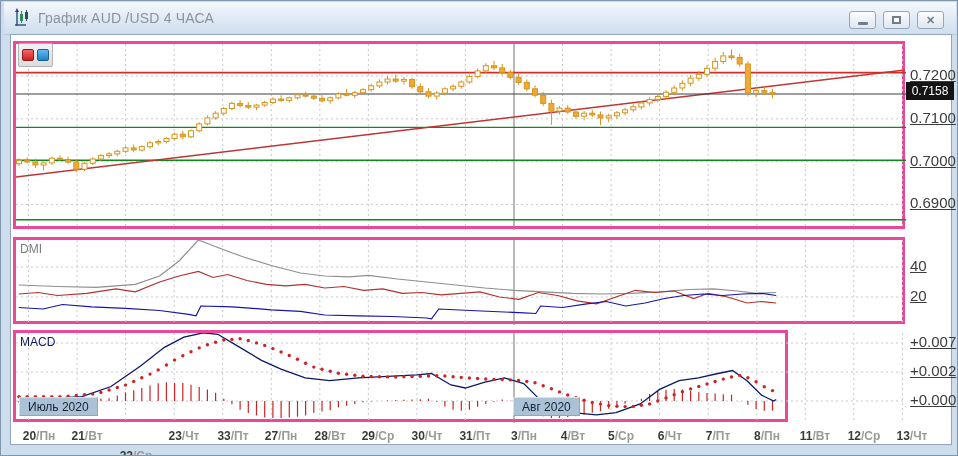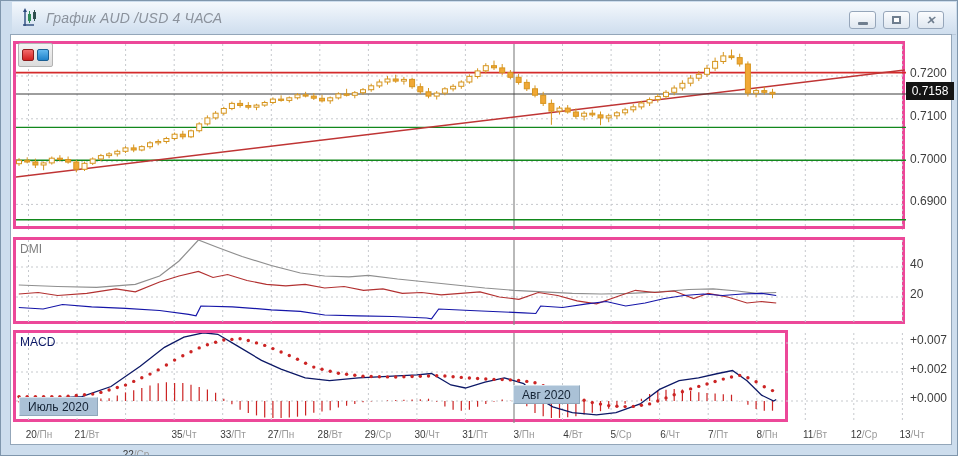--- a/index.html
+++ b/index.html
@@ -1,20 +1,20 @@
 <!DOCTYPE html>
 <html><head>
 <meta charset="utf-8">
 <style>
   html,body{margin:0;padding:0;background:#9fb2c4;font-family:"Liberation Sans",sans-serif;}
   .stage{position:relative;width:958px;height:456px;background:#cddded;overflow:hidden;
          border:1px solid #7f96ac;box-sizing:border-box;}
   
-  .titlebar{position:absolute;left:11px;top:1px;right:1px;height:32px;
-    background:linear-gradient(#f4f8fc,#dde8f4 60%,#cfdeee);border-bottom:1px solid #b9c9da;font-style:italic;}
+  .titlebar{position:absolute;left:3px;top:1px;right:1px;height:32px;
+    background:linear-gradient(#f4f8fc,#dde8f4 60%,#cfdeee);border-bottom:1px solid #b9c9da;}
   .title-icon{position:absolute;left:10px;top:6px;width:20px;height:20px;}
   .title-text{position:absolute;left:34px;top:8px;font-size:14px;color:#8b929c;letter-spacing:.2px;white-space:nowrap;}
   .win-buttons{position:absolute;right:12px;top:9px;display:flex;gap:7px;}
   .win-btn{width:27px;height:18px;border:1px solid #96a6ba;border-radius:3px;
     background:linear-gradient(#fbfcfe,#dfe7f0);display:flex;align-items:center;justify-content:center;
     box-sizing:border-box;cursor:pointer;}
   .glyph-min{width:10px;height:3px;background:#6f7e8f;border-radius:1px;margin-top:6px;}
   .glyph-restore{width:9px;height:8px;border:2px solid #6f7e8f;box-sizing:border-box;background:#fff;}
   .glyph-close{font-size:11px;font-weight:bold;color:#6f7e8f;line-height:1;}
   
@@ -23,27 +23,27 @@
   .panel{position:absolute;background:#fff;border:3px solid #ec4899;box-sizing:border-box;}
   .panel svg{position:absolute;left:0;top:0;}
   .panel-label{position:absolute;left:4px;top:2px;font-size:12px;}
   .lbl-dmi{color:#7e7e7e;}
   .lbl-macd{color:#0c1866;}
   .mini-toolbar{position:absolute;left:17px;top:42px;width:33px;height:22px;background:linear-gradient(#f4f4f4,#dcdcdc);
     border:1px solid #b3b3b3;border-radius:2px;display:flex;align-items:center;justify-content:center;gap:3px;z-index:6;}
   .sq{width:12px;height:12px;border-radius:2px;padding:0;cursor:pointer;}
   .sq.red{background:linear-gradient(#f26a6a,#d21f1f);border:1px solid #8c1c1c;}
   .sq.blue{background:linear-gradient(#63b9ef,#1f82ca);border:1px solid #1a5f93;}
-  .axis-label{position:absolute;font-size:12px;color:#3c3c3c;white-space:nowrap;}
+  .axis-label{position:absolute;font-size:15px;color:#3c3c3c;white-space:nowrap;text-decoration:underline;}
   .price-tag{position:absolute;left:905px;top:81px;width:48px;height:18px;background:#141414;color:#fff;
     font-size:12px;display:flex;align-items:center;justify-content:center;z-index:5;}
   .month-box{position:absolute;height:19px;background:#aac1d6;border:1px solid #8fa6ba;
     border-top-color:#d5e2ec;border-left-color:#d5e2ec;color:#152435;font-size:12px;
     display:flex;align-items:center;padding:0 8px;z-index:6;box-sizing:border-box;cursor:pointer;white-space:nowrap;}
-  .day-label{position:absolute;top:0;font-size:10px;white-space:nowrap;transform:translateX(-50%);}
+  .day-label{position:absolute;top:0;font-size:12px;white-space:nowrap;transform:translateX(-50%);font-weight:bold;}
   .day-label .dnum{color:#3a3a3a;}
   .day-label .dsep{color:#9a9a9a;}
   #xaxis{position:absolute;left:0;top:428px;width:958px;height:16px;}
 </style>
 </head>
 <body>
 
 <div class="stage">
 
   <div class="titlebar">
@@ -538,40 +538,40 @@
         <circle cx="723.7" cy="42.4" r="1.7" fill="#cc2424"></circle>
         <circle cx="731.9" cy="44.7" r="1.7" fill="#cc2424"></circle>
         <circle cx="740.1" cy="48.8" r="1.7" fill="#cc2424"></circle>
         <circle cx="748.3" cy="53.7" r="1.7" fill="#cc2424"></circle>
         <circle cx="756.5" cy="57.6" r="1.7" fill="#cc2424"></circle>
       </svg>
     <span class="panel-label lbl-macd">MACD</span>
   </div>
 
   <div class="month-box" style="left:18px;top:396px;">Июль 2020</div>
-  <div class="month-box" style="left:512px;top:384px;">Авг 2020</div>
+  <div class="month-box" style="left:512px;top:396px;">Авг 2020</div>
 
   <div class="price-tag">0.7158</div>
 
   <div id="right-axis">
       <div class="axis-label" style="left:909px;top:65px;">0.7200</div>
       <div class="axis-label" style="left:909px;top:108px;">0.7100</div>
       <div class="axis-label" style="left:909px;top:151px;">0.7000</div>
       <div class="axis-label" style="left:909px;top:193px;">0.6900</div>
       <div class="axis-label" style="left:909px;top:256px;">40</div>
       <div class="axis-label" style="left:909px;top:286px;">20</div>
       <div class="axis-label" style="left:909px;top:332px;">+0.007</div>
       <div class="axis-label" style="left:909px;top:361px;">+0.002</div>
       <div class="axis-label" style="left:909px;top:390px;">+0.000</div>
     </div>
   <div id="xaxis">
       <div class="day-label" style="left:38px;"><span class="dnum">20</span><span class="dsep">/Пн</span></div>
       <div class="day-label" style="left:86px;"><span class="dnum">21</span><span class="dsep">/Вт</span></div>
       <div class="day-label" style="left:135px;margin-top:20px;"><span class="dnum">22</span><span class="dsep">/Ср</span></div>
-      <div class="day-label" style="left:183px;"><span class="dnum">35</span><span class="dsep">/Чт</span></div>
+      <div class="day-label" style="left:183px;"><span class="dnum">23</span><span class="dsep">/Чт</span></div>
       <div class="day-label" style="left:232px;"><span class="dnum">33</span><span class="dsep">/Пт</span></div>
       <div class="day-label" style="left:280px;"><span class="dnum">27</span><span class="dsep">/Пн</span></div>
       <div class="day-label" style="left:329px;"><span class="dnum">28</span><span class="dsep">/Вт</span></div>
       <div class="day-label" style="left:377px;"><span class="dnum">29</span><span class="dsep">/Ср</span></div>
       <div class="day-label" style="left:426px;"><span class="dnum">30</span><span class="dsep">/Чт</span></div>
       <div class="day-label" style="left:474px;"><span class="dnum">31</span><span class="dsep">/Пт</span></div>
       <div class="day-label" style="left:523px;"><span class="dnum">3</span><span class="dsep">/Пн</span></div>
       <div class="day-label" style="left:572px;"><span class="dnum">4</span><span class="dsep">/Вт</span></div>
       <div class="day-label" style="left:620px;"><span class="dnum">5</span><span class="dsep">/Ср</span></div>
       <div class="day-label" style="left:669px;"><span class="dnum">6</span><span class="dsep">/Чт</span></div>

